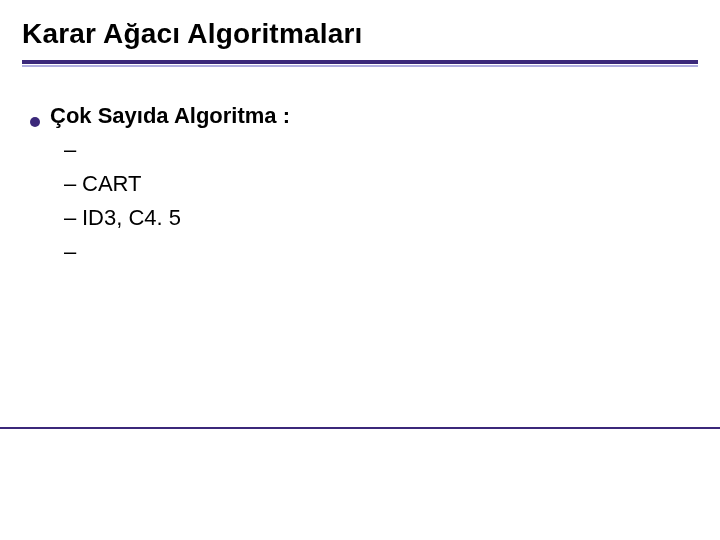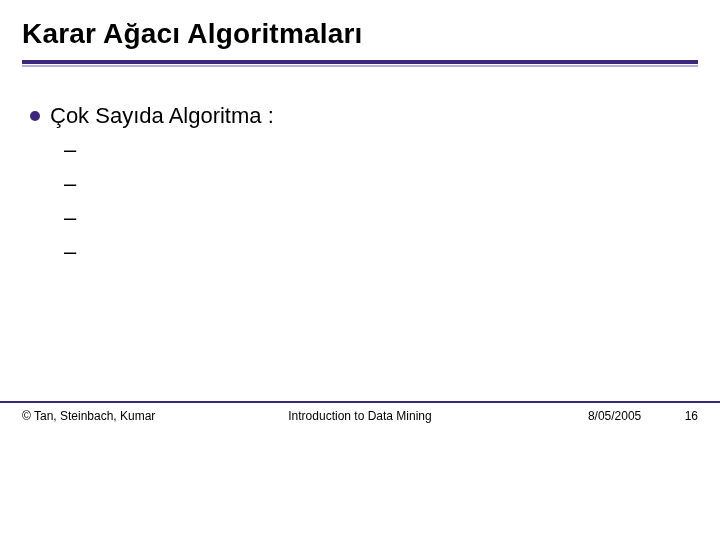--- a/index.html
+++ b/index.html
@@ -3,21 +3,21 @@
 <meta charset="utf-8">
 <style>
   * { margin: 0; padding: 0; box-sizing: border-box; }
   html, body { width: 720px; height: 540px; background: #fff; font-family: Arial, Helvetica, sans-serif; color: #000; }
   .slide { position: relative; width: 720px; height: 435px; }
   .title-block { padding: 18px 22px 6px 22px; }
   .title { font-size: 28px; font-weight: bold; letter-spacing: 0.2px; }
   .rule-dark { height: 4px; background: #3b287a; margin: 10px 0 0 0; }
   .rule-light { height: 2px; background: #b0aee0; margin: 1px 0 0 0; }
   .body { padding: 26px 30px 0 30px; font-size: 22px; line-height: 1.55; }
-  .top-item { display: flex; align-items: flex-start; }
+  .top-item { display: flex; align-items: center; font-weight: bold; }
   .disc { width: 10px; height: 10px; border-radius: 50%; background: #3b287a; margin-top: 12px; margin-right: 10px; flex: none; }
   .sub-list { padding-left: 34px; }
   .sub-item { display: flex; align-items: flex-start; }
   .dash { display: inline-block; width: 18px; flex: none; }
   .footer { position: absolute; bottom: 0; left: 0; right: 0; }
   .rule-foot { height: 2px; background: #3b287a; margin: 0 0 6px 0; }
   .footer-row { display: flex; justify-content: space-between; align-items: center; padding: 0 22px 12px 22px; font-size: 12px; color: #000; }
   .footer-left { flex: 1; text-align: left; }
   .footer-center { flex: 1; text-align: center; }
   .footer-right { flex: 1; text-align: right; }
@@ -38,35 +38,29 @@
     <div class="top-item">
       <span class="disc"></span>
       <span>Çok Sayıda Algoritma :</span>
     </div>
     <div class="sub-list">
       <div class="sub-item">
         <span class="dash">–</span>
       </div>
       <div class="sub-item">
         <span class="dash">–</span>
+        <span>CART</span>
       </div>
       <div class="sub-item">
         <span class="dash">–</span>
+        <span>ID3, C4. 5</span>
       </div>
       <div class="sub-item">
         <span class="dash">–</span>
       </div>
     </div>
   </div>
 
   <div class="footer">
     <div class="rule-foot"></div>
-    <div class="footer-row">
-      <span class="footer-left">© Tan, Steinbach, Kumar</span>
-      <span class="footer-center">Introduction to Data Mining</span>
-      <span class="footer-right">
-        <span class="date">8/05/2005</span>
-        <span>16</span>
-      </span>
-    </div>
   </div>
 
 </div>
 
 </body></html>

